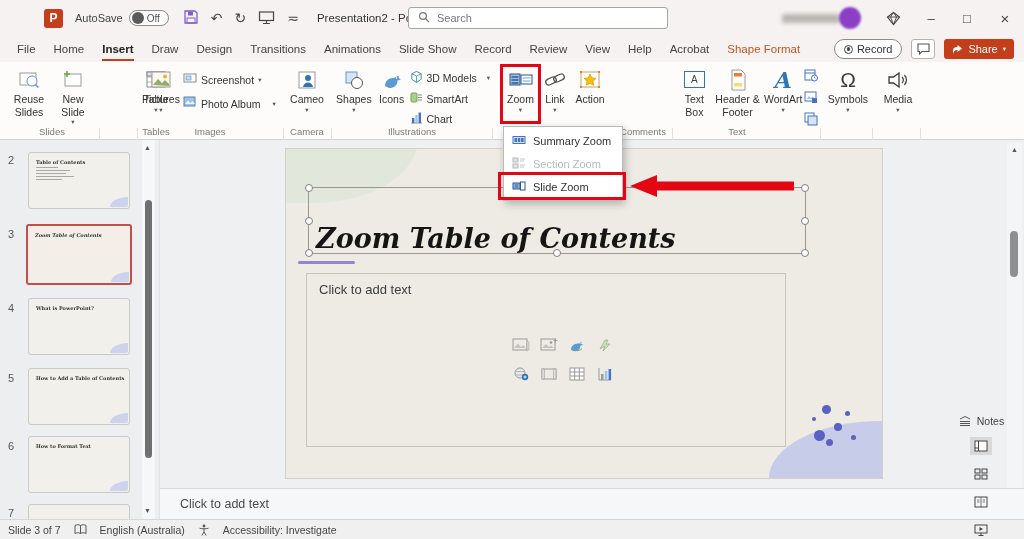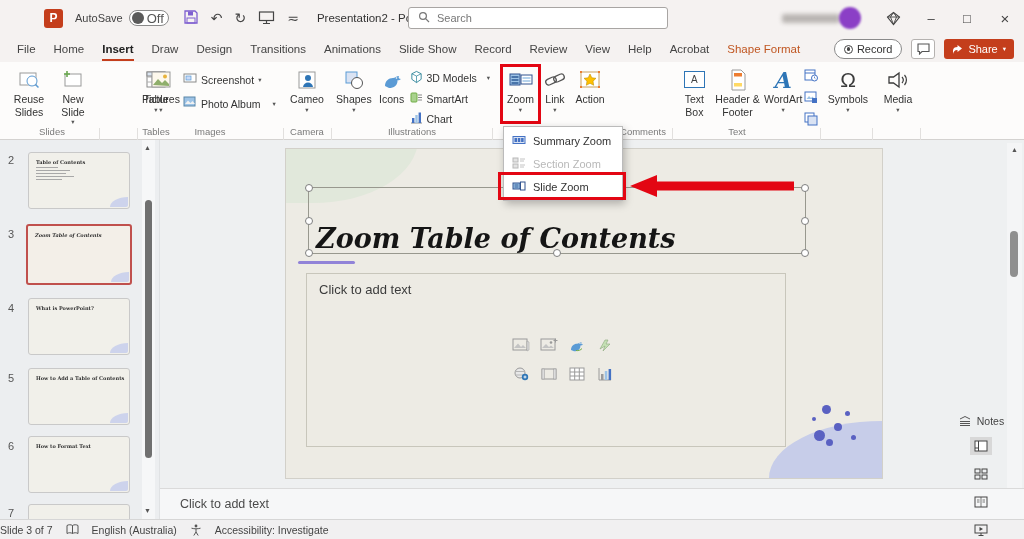--- a/index.html
+++ b/index.html
@@ -5,21 +5,21 @@
   * { margin:0; padding:0; box-sizing:border-box; }
   html,body { width:1024px; height:539px; overflow:hidden; }
   body { font-family:"Liberation Sans",sans-serif; background:#eef0f1; position:relative; font-size:11px; color:#333; }
 
   
   .titlebar { position:absolute; left:0; top:0; width:1024px; height:36px; background:#f5f2f1; display:flex; align-items:center; }
   .appicon { width:19px; height:19px; margin-left:44px; background:#c43e1c; border-radius:3px; color:#fff; font-weight:bold; font-size:12px; display:flex; align-items:center; justify-content:center; }
   .autosave-label { margin-left:12px; font-size:11px; color:#444; }
   .toggle { margin-left:6px; width:40px; height:16px; border:1px solid #8a8a8a; border-radius:9px; background:#fff; display:flex; align-items:center; }
   .toggle-knob { width:12px; height:12px; border-radius:50%; background:#5a5a5a; margin-left:2px; }
-  .toggle-state { font-size:13px; color:#555; margin-left:3px; }
+  .toggle-state { font-size:10px; color:#555; margin-left:3px; }
   .qat { display:flex; align-items:center; gap:12px; margin-left:14px; }
   .qat-icn { font-size:14px; color:#444; line-height:1; }
   .doc-title { margin-left:18px; font-size:11.5px; color:#333; white-space:nowrap; }
   .searchbox { position:absolute; left:408px; top:7px; width:260px; height:22px; background:#fff; border:1px solid #a8a5a3; border-radius:3px; display:flex; align-items:center; gap:7px; padding-left:9px; }
   .search-text { color:#777; font-size:11px; }
   .blur-name { position:absolute; left:782px; top:14px; width:58px; height:9px; background:#b9b5b2; border-radius:2px; filter:blur(2px); }
   .avatar { position:absolute; left:839px; top:7px; width:22px; height:22px; border-radius:50%; background:#8b3fc6; filter:blur(1px); }
   .tb-icn { position:absolute; top:8px; width:22px; height:20px; display:flex; align-items:center; justify-content:center; color:#444; font-size:13px; }
 
   
@@ -89,21 +89,21 @@
   .ph-cell { display:flex; align-items:center; justify-content:center; }
 
   
   .vscroll { position:absolute; left:1007px; top:143px; width:15px; height:376px; background:#f4f5f6; }
   .vscroll-thumb { position:absolute; left:3px; top:88px; width:8px; height:46px; background:#8f8f8f; border-radius:4px; }
 
   
   .notesbar { position:absolute; left:160px; top:488px; width:864px; height:31px; background:#f6f7f8; border-top:1px solid #dadada; }
   .notes-text { position:absolute; left:20px; top:8px; font-size:12.5px; color:#4a4a4a; }
   .statusbar { position:absolute; left:0; top:519px; width:1024px; height:20px; background:#f1f0f1; border-top:1px solid #d6d6d6; display:flex; align-items:center; font-size:10.5px; color:#444; }
-  .sb-left { display:flex; align-items:center; gap:13px; }
+  .sb-left { display:flex; align-items:center; gap:13px; padding-left:8px; }
   .sb-item { display:flex; align-items:center; gap:5px; }
   .sb-right { position:absolute; right:4px; display:flex; align-items:center; gap:10px;flex-direction:column; }
   .view-btn { width:22px; height:18px; display:flex; align-items:center; justify-content:center; }
   .view-btn.selected { background:#d8d8d8; }
   .ztrack { width:78px; height:1px; background:#7a7a7a; position:relative; }
   .ztrack::after { content:""; position:absolute; left:50%; top:-3px; width:1px; height:7px; background:#999; }
   .zthumb { position:absolute; left:24px; top:-5px; width:4px; height:11px; background:#4c4c4c; }
   .zglyph { font-size:12px; color:#444; }
   .zoom-pct { font-size:10.5px; color:#444; width:26px; text-align:right; }
 </style>

